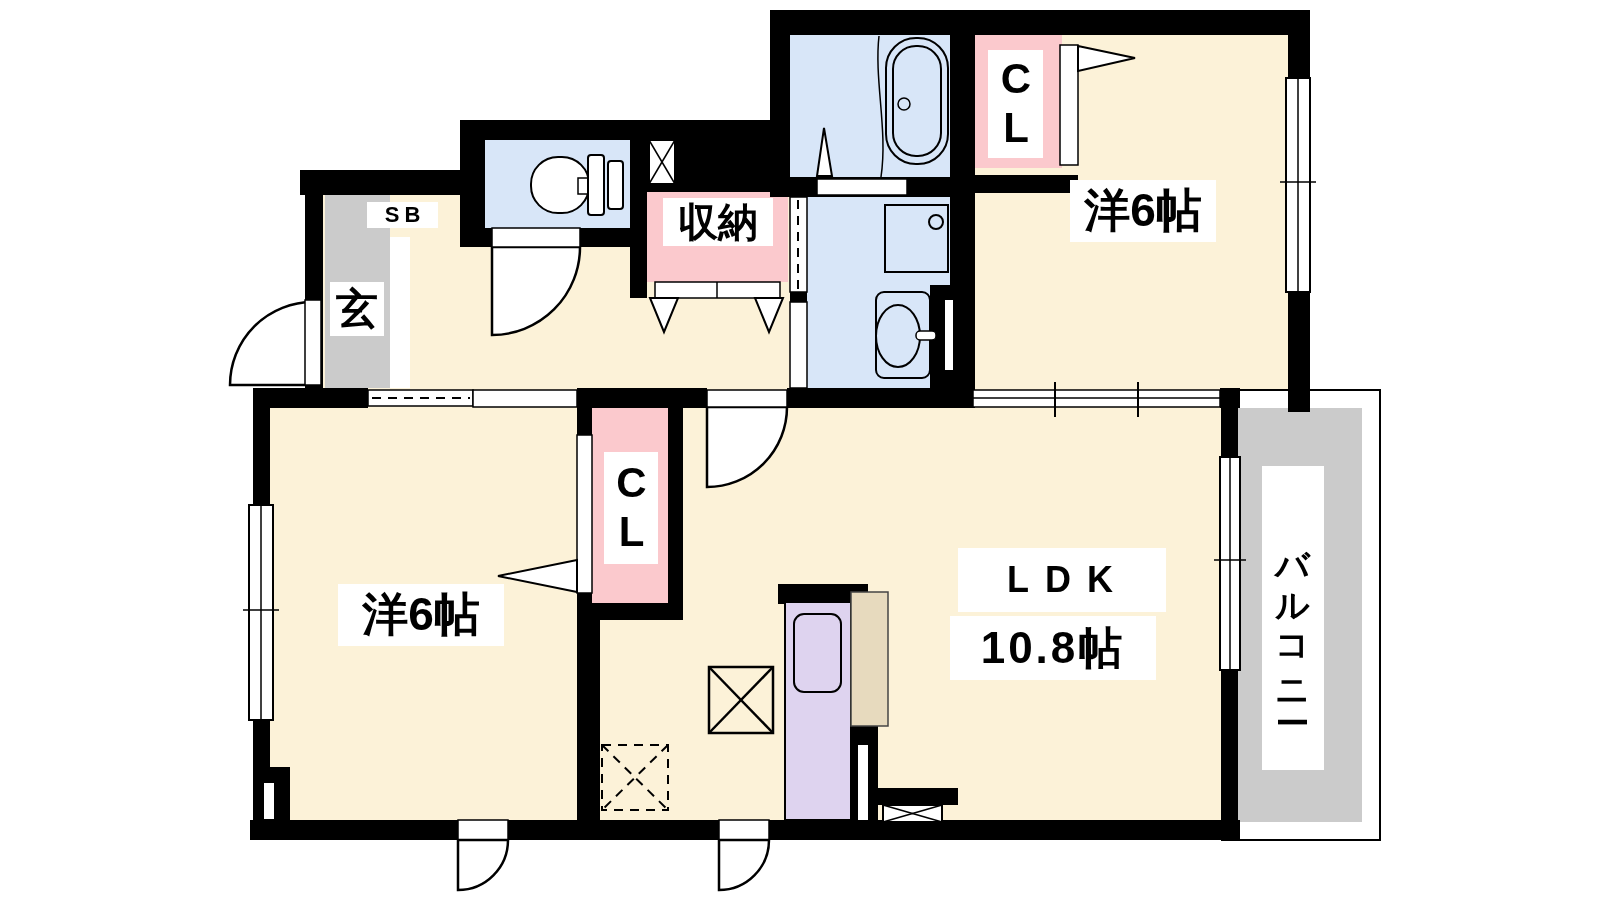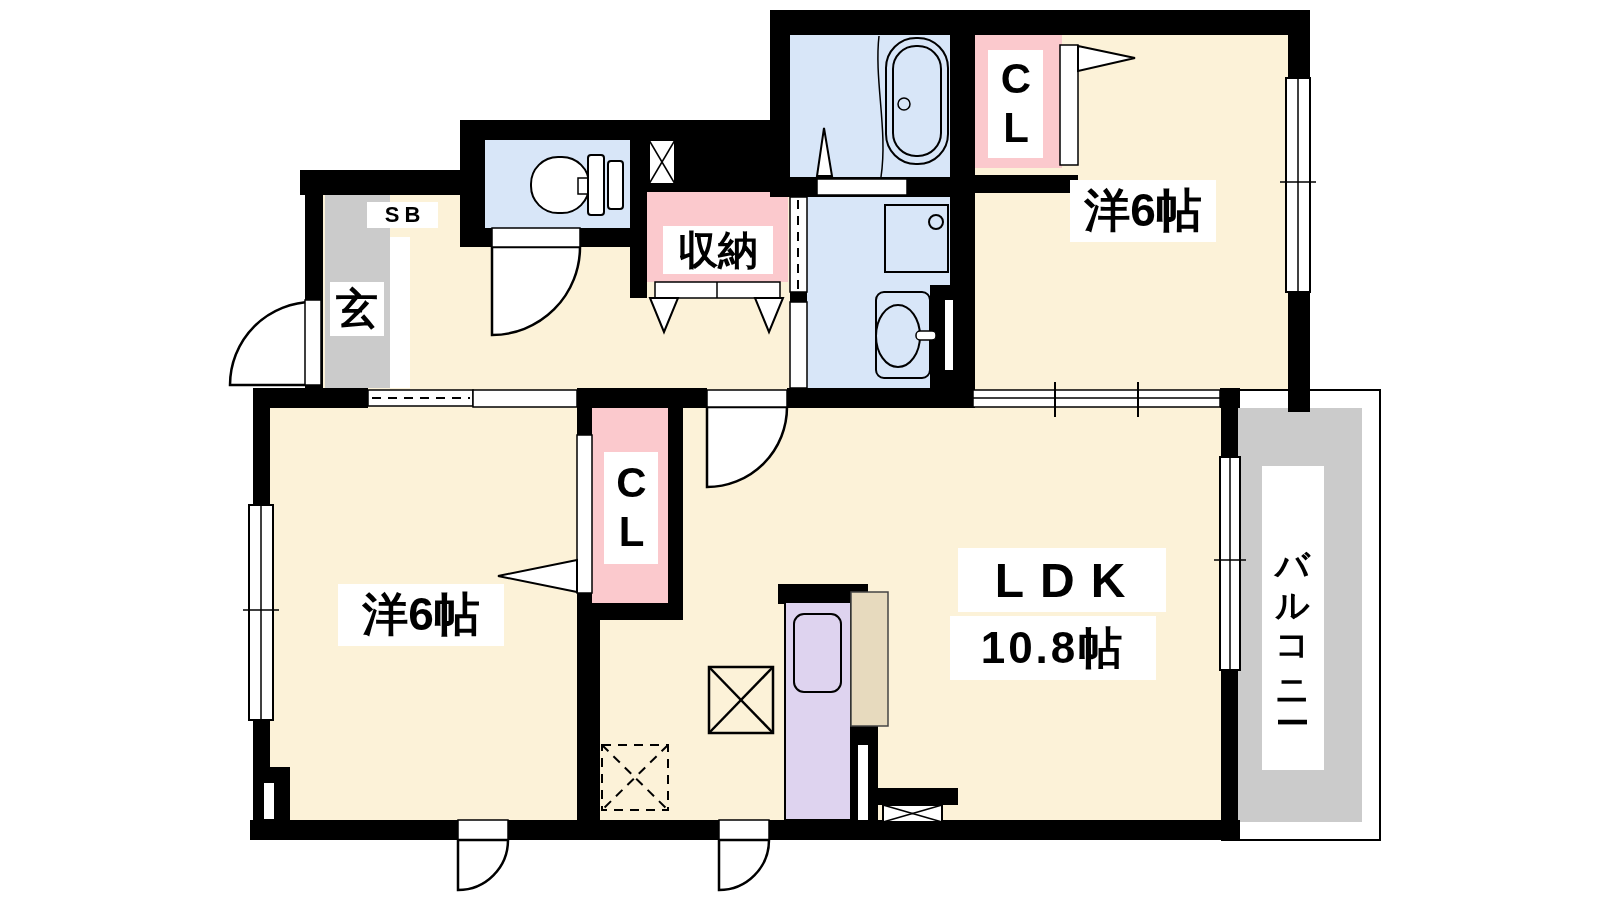--- a/index.html
+++ b/index.html
@@ -261,28 +261,28 @@
       <line x1="883" y1="805" x2="942" y2="822" class="thin"></line>
       <line x1="942" y1="805" x2="883" y2="822" class="thin"></line>
     </g>
   </g>
 </svg>
 
   <div class="lbl" style="left:367px;top:202px;width:66px;height:26px;font-size:22px;letter-spacing:5px;padding-left:5px;">SB</div>
 
   <div class="lbl" style="left:330px;top:282px;width:54px;height:54px;font-size:42px;">玄</div>
 
-  <div class="lbl" style="left:663px;top:226px;width:110px;height:48px;font-size:40px;">収納</div>
+  <div class="lbl" style="left:663px;top:198px;width:110px;height:48px;font-size:40px;">収納</div>
 
   <div class="lbl vert" style="left:988px;top:50px;width:55px;height:108px;font-size:42px;letter-spacing:2px;">CL</div>
 
   <div class="lbl vert" style="left:604px;top:452px;width:54px;height:112px;font-size:42px;letter-spacing:2px;">CL</div>
 
   <div class="lbl" style="left:1070px;top:180px;width:146px;height:62px;font-size:46px;">洋6帖</div>
 
   <div class="lbl" style="left:338px;top:584px;width:166px;height:62px;font-size:46px;">洋6帖</div>
 
-  <div class="lbl" style="left:958px;top:548px;width:196px;height:64px;font-size:48px;letter-spacing:16px;padding-left:12px;">LDK</div>
+  <div class="lbl" style="left:958px;top:548px;width:196px;height:64px;font-size:36px;letter-spacing:16px;padding-left:12px;">LDK</div>
 
   <div class="lbl" style="left:950px;top:616px;width:206px;height:64px;font-size:44px;letter-spacing:3px;">10.8帖</div>
 
   <div class="lbl vert" style="left:1262px;top:466px;width:62px;height:304px;font-size:34px;">バルコニー</div>
 </div>
 
 </body></html>

